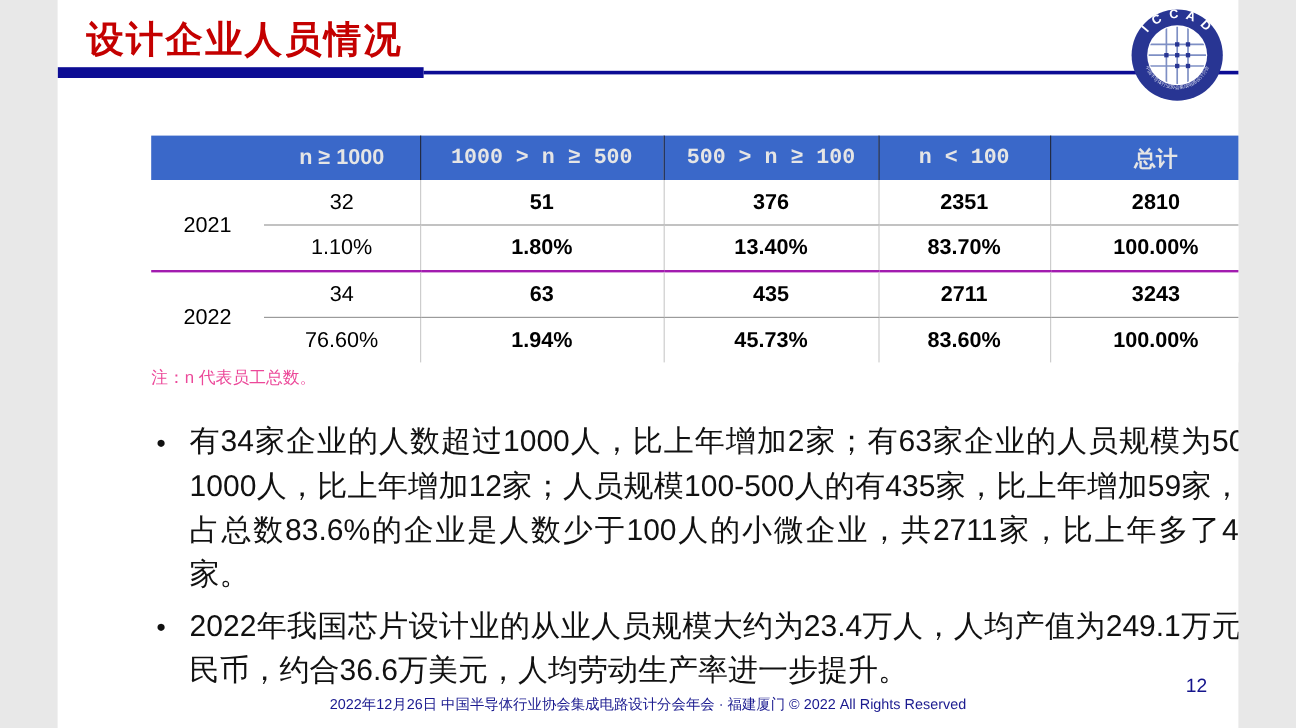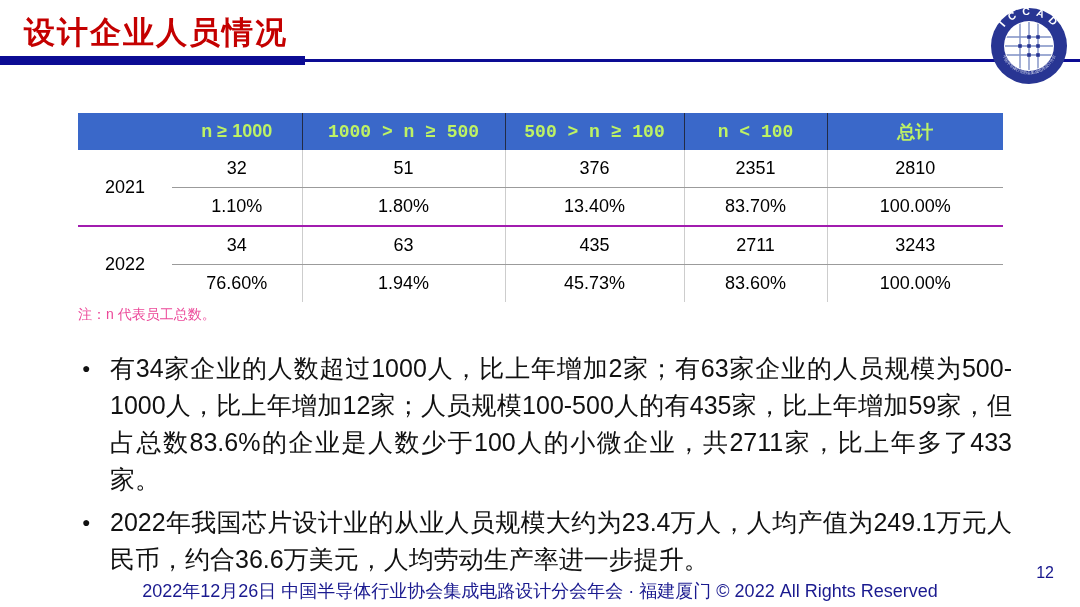--- a/index.html
+++ b/index.html
@@ -1,63 +1,63 @@
 <!DOCTYPE html>
 <html><head>
 <meta charset="utf-8">
 <style>
   html,body{margin:0;padding:0;background:#e8e8e8;}
   .slide{
-    position:relative;width:1080px;height:607px;background:#ffffff;
+    position:relative;width:984px;height:607px;background:#ffffff;
     font-family:"Liberation Sans","DejaVu Sans",sans-serif;overflow:hidden;
     margin:0 auto;
   }
   
   .page-title{
     position:absolute;left:24px;top:12px;font-size:31px;font-weight:bold;
     color:#c40000;letter-spacing:2px;white-space:nowrap;
   }
   .rule-thick{position:absolute;left:0;top:56px;width:305px;height:9px;background:#0c0c94;}
   .rule-thin{position:absolute;left:305px;top:59px;width:775px;height:3px;background:#0c0c94;}
   
   .logo{position:absolute;right:11px;top:6px;width:80px;height:80px;}
   
   table.staff{
     position:absolute;left:78px;top:113px;width:925px;border-collapse:collapse;
     table-layout:fixed;
   }
   table.staff th{
-    background:#3a68c9;color:#bef264;font-weight:bold;font-size:18px;
+    background:#3a68c9;color:#e5e5e5;font-weight:bold;font-size:18px;
     height:37px;text-align:center;vertical-align:middle;padding:0;
   }
   table.staff th.sep{border-left:1px solid #222b45;font-family:Liberation Mono, monospace;}
   table.staff td{
     font-size:18px;color:#000000;text-align:center;vertical-align:middle;
     height:37px;padding:0;background:#ffffff;
   }
-  table.staff td.vline{border-left:1px solid #cdcdcd;}
+  table.staff td.vline{border-left:1px solid #cdcdcd;font-weight:bold;}
   table.staff tr.count-row td.mid{border-bottom:1px solid #9b9b9b;text-align:center;}
   table.staff td.gend{border-bottom:2px solid #a21caf;}
   
   .note{position:absolute;left:78px;top:306px;font-size:14px;color:#ec4899;}
   
   .bullets{
     position:absolute;left:82px;top:350px;width:930px;margin:0;padding:0;list-style:none;
   }
   .bullets li{
     position:relative;padding-left:28px;font-size:25px;line-height:37px;
     color:#111111;text-align:justify;margin:0 0 6px 0;
   }
   .bullets .marker{
     position:absolute;left:0;top:0;font-size:14px;line-height:37px;color:#111111;
   }
   
   .footer{
     position:absolute;left:0;right:0;top:579px;text-align:center;
-    font-size:18px;color:#1a1a8f;white-space:nowrap;
+    font-size:12px;color:#1a1a8f;white-space:nowrap;
   }
   .page-num{
     position:absolute;right:26px;top:564px;font-size:16px;color:#14148c;
   }
 </style>
 </head>
 <body>
 
 <div class="slide">
 

